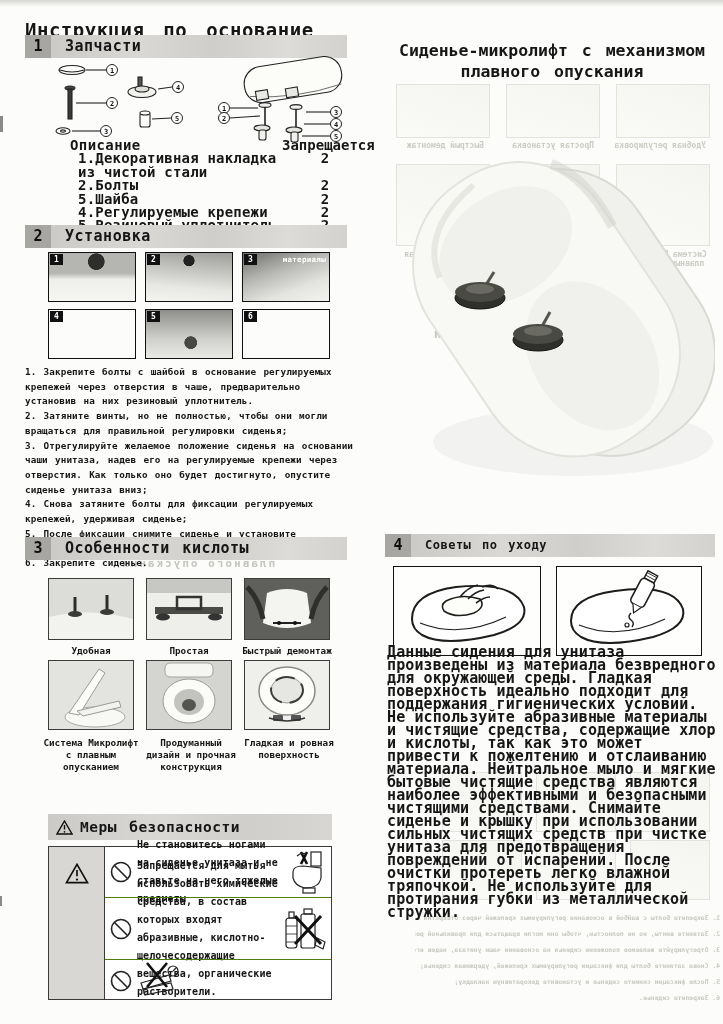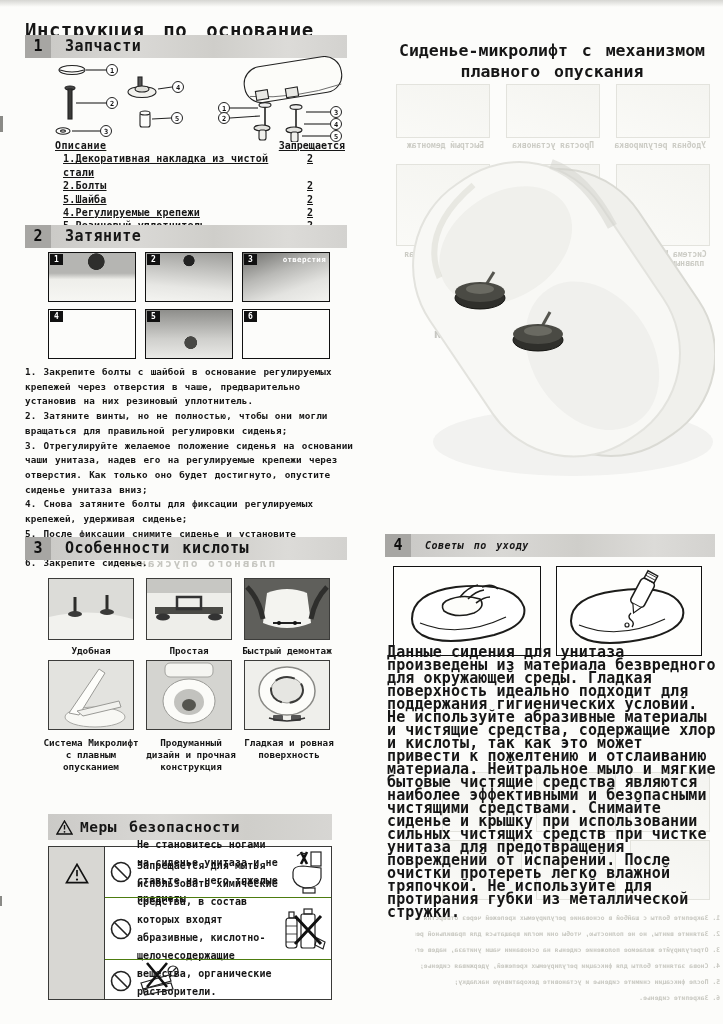--- a/index.html
+++ b/index.html
@@ -15,21 +15,21 @@
     text-align:center;}
   .sectitle{flex:1;background:linear-gradient(90deg,#cbcac7,#d9d8d5 30%,#cfceca 55%,#dcdbd8 80%,#d3d2cf);
     font-size:15px;line-height:23px;padding-left:14px;letter-spacing:.5px;word-spacing:3px;}
 
   
   .ltitle{position:absolute;left:25px;top:6px;font-size:19px;letter-spacing:.5px;word-spacing:7px;z-index:3;}
   .rtitle{position:absolute;left:378px;top:36px;width:340px;text-align:center;font-size:16.5px;
     line-height:21px;word-spacing:4px;z-index:3;}
 
   
-  .ptable{position:absolute;left:55px;top:139px;width:294px;font-size:10px;z-index:3;text-decoration:underline;}
+  .ptable{position:absolute;left:70px;top:139px;width:294px;font-size:14px;z-index:3;}
   .prow{display:flex;line-height:13.4px;}
   .prow .nm{flex:1;letter-spacing:.2px;}
   .prow .qt{width:78px;text-align:center;}
   .phead .nm{letter-spacing:.4px;}
   .phead .qt{text-align:right;padding-right:4px;}
   .prow.item{padding-left:8px;}
 
   
   .pgrid{position:absolute;left:48px;top:252px;width:284px;z-index:3;}
   .pcell{position:absolute;width:88px;height:50px;border:1.5px solid #111;box-sizing:border-box;}
@@ -231,33 +231,33 @@
       <span class="qt">2</span>
     </div>
     <div class="prow item">
       <span class="nm">5.Резиновый уплотнитель</span>
       <span class="qt">2</span>
     </div>
   </div>
 
   <div class="secbar" style="left:25px;top:225px;width:322px;">
     <span class="secnum">2</span>
-    <span class="sectitle">Затяните</span>
+    <span class="sectitle">Установка</span>
   </div>
 
   <div class="pgrid">
     <div class="pcell p1" style="left:0;top:0;">
       <span class="pnum">1</span>
       </div>
     <div class="pcell p2" style="left:97px;top:0;">
       <span class="pnum">2</span>
       </div>
     <div class="pcell p3" style="left:194px;top:0;">
       <span class="pnum">3</span>
-      <span class="p3label">отверстия</span>
+      <span class="p3label">материалы</span>
       </div>
     <div class="pcell p4" style="left:0;top:57px;">
       <span class="pnum">4</span>
       </div>
     <div class="pcell p5" style="left:97px;top:57px;">
       <span class="pnum">5</span>
       </div>
     <div class="pcell p6" style="left:194px;top:57px;">
       <span class="pnum">6</span>
       </div>
@@ -430,21 +430,21 @@
       <ellipse cx="92" cy="177" rx="14" ry="5" fill="#6a6a62"></ellipse>
       <line x1="152" y1="218" x2="162" y2="200" stroke="#55554f" stroke-width="3"></line>
       <ellipse cx="150" cy="228" rx="25" ry="11" fill="#2f2f2b" stroke="#151512"></ellipse>
       <ellipse cx="150" cy="222" rx="25" ry="10" fill="#4a4a44"></ellipse>
       <ellipse cx="150" cy="219" rx="14" ry="5" fill="#6a6a62"></ellipse>
     </g>
   </svg>
 
   <div class="secbar" style="left:385px;top:534px;width:330px;">
     <span class="secnum">4</span>
-    <span class="sectitle" style="font-size:10px;font-style:italic;">Советы по уходу</span>
+    <span class="sectitle" style="font-size:12px;">Советы по уходу</span>
   </div>
 
   <div class="carebox" style="left:393px;top:566px;width:148px;height:90px;">
     <svg width="145" height="87" viewBox="0 0 145 87">
       <path d="M18,52 Q18,26 62,20 Q120,14 130,40 Q134,58 100,68 Q50,80 28,68 Q18,62 18,52 Z" fill="#fff" stroke="#1c1c1a" stroke-width="2"></path>
       <path d="M26,56 q40,16 86,-6" stroke="#1c1c1a" stroke-width="1.2" fill="none"></path>
       <path d="M52,34 q16,-8 34,-2 q6,8 -6,14 q-18,6 -30,-2 q-4,-6 2,-10 Z" fill="#fdfdfa" stroke="#1c1c1a" stroke-width="1.6"></path>
       <path d="M66,30 q8,-10 18,-12 M74,32 q8,-8 16,-9 M82,36 q8,-6 14,-6" stroke="#1c1c1a" stroke-width="1.6" fill="none"></path>
       <path d="M88,20 q10,-4 16,2" stroke="#1c1c1a" stroke-width="1.6" fill="none"></path>
     </svg>

